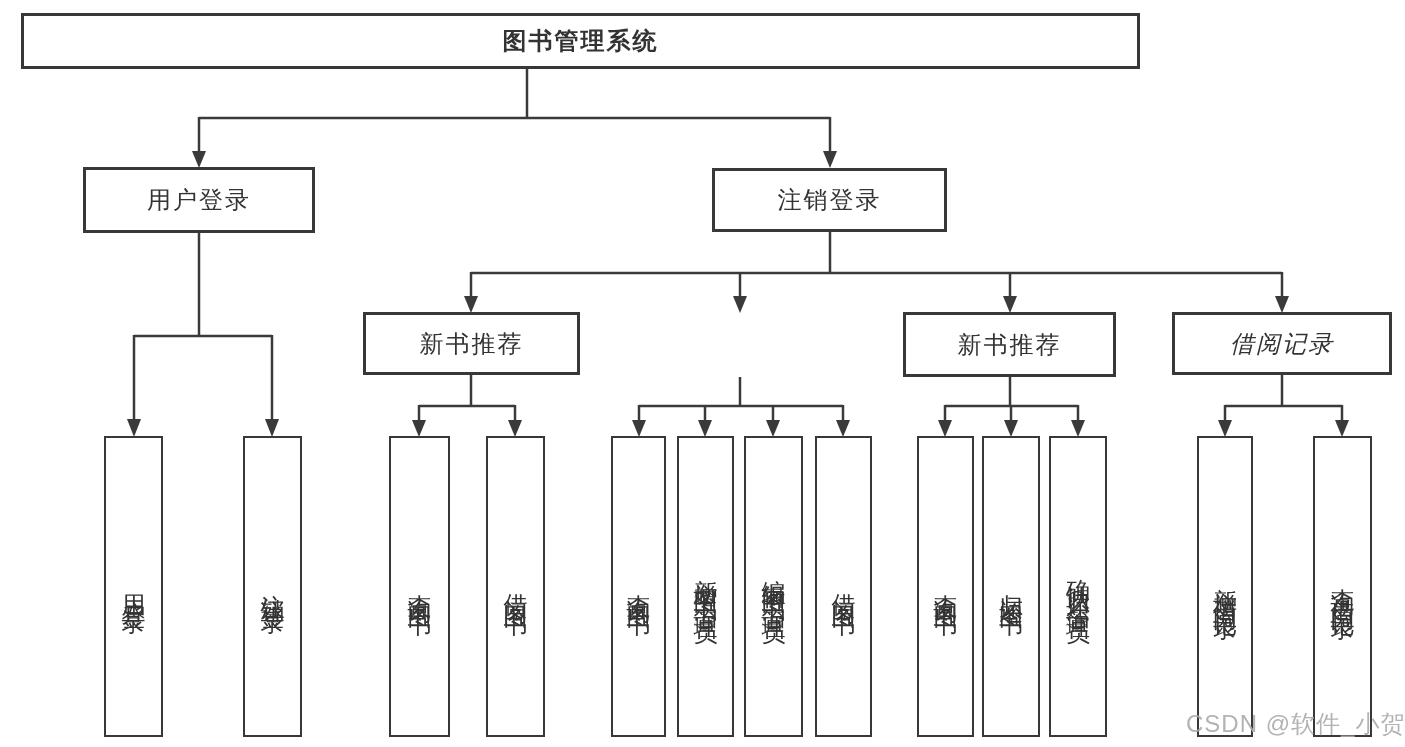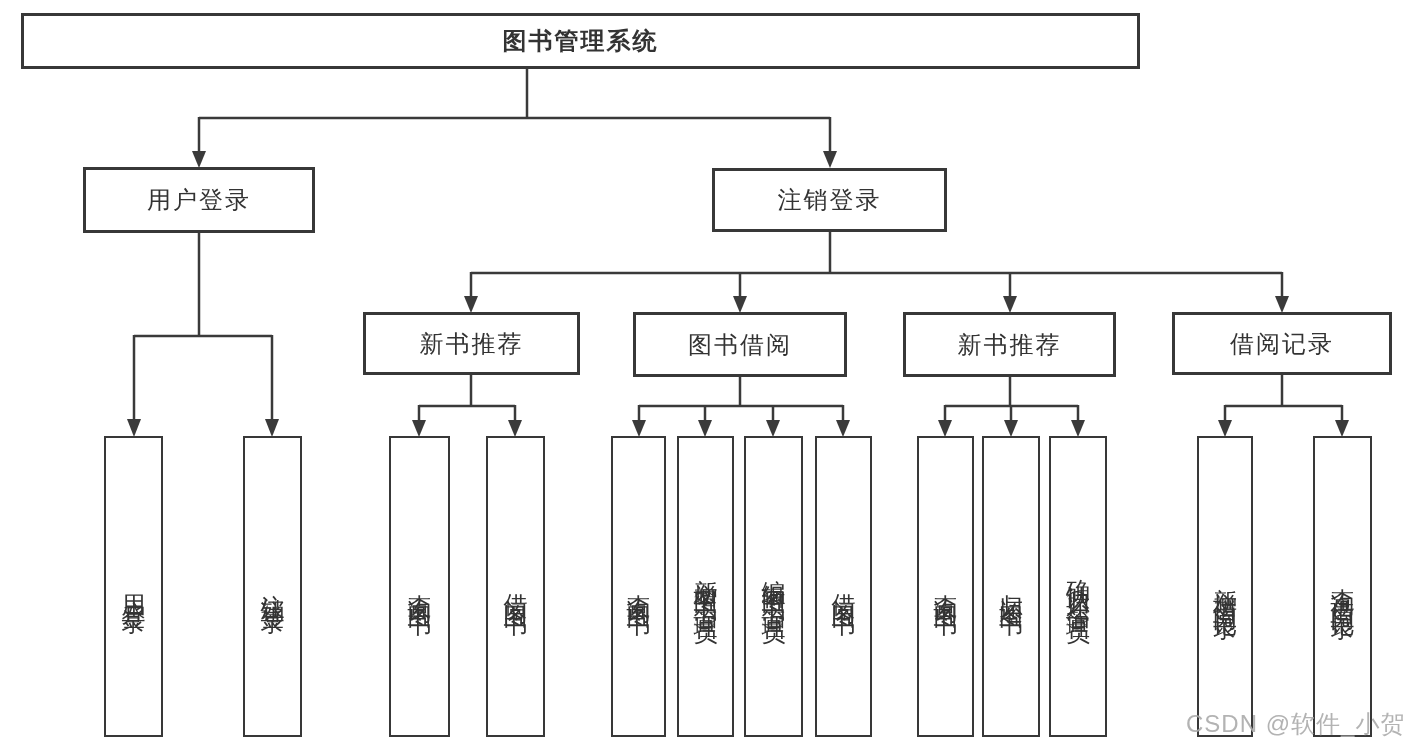--- a/index.html
+++ b/index.html
@@ -150,27 +150,24 @@
   <div class="hnode" style="left:83px; top:167px; width:232px; height:66px;">
     <span>用户登录</span>
   </div>
   <div class="hnode" style="left:712px; top:168px; width:235px; height:64px;">
     <span>注销登录</span>
   </div>
 
   <div class="hnode" style="left:363px; top:312px; width:217px; height:63px;">
     <span>新书推荐</span>
   </div>
-  <div class="hnode" style="left:633px; top:312px; width:214px; height:65px;">
-    <span>图书借阅</span>
-  </div>
   <div class="hnode" style="left:903px; top:312px; width:213px; height:65px;">
     <span>新书推荐</span>
   </div>
-  <div class="hnode" style="left:1172px; top:312px; width:220px; height:63px;">
+  <div class="hnode" style="left:1172px; top:312px; width:220px; height:63px;font-style:italic;">
     <span>借阅记录</span>
   </div>
 
   <div class="leaf" style="left:104px; width:59px;">
     <span>用户登录</span>
   </div>
   <div class="leaf" style="left:243px; width:59px;">
     <span>注销登录</span>
   </div>
 

